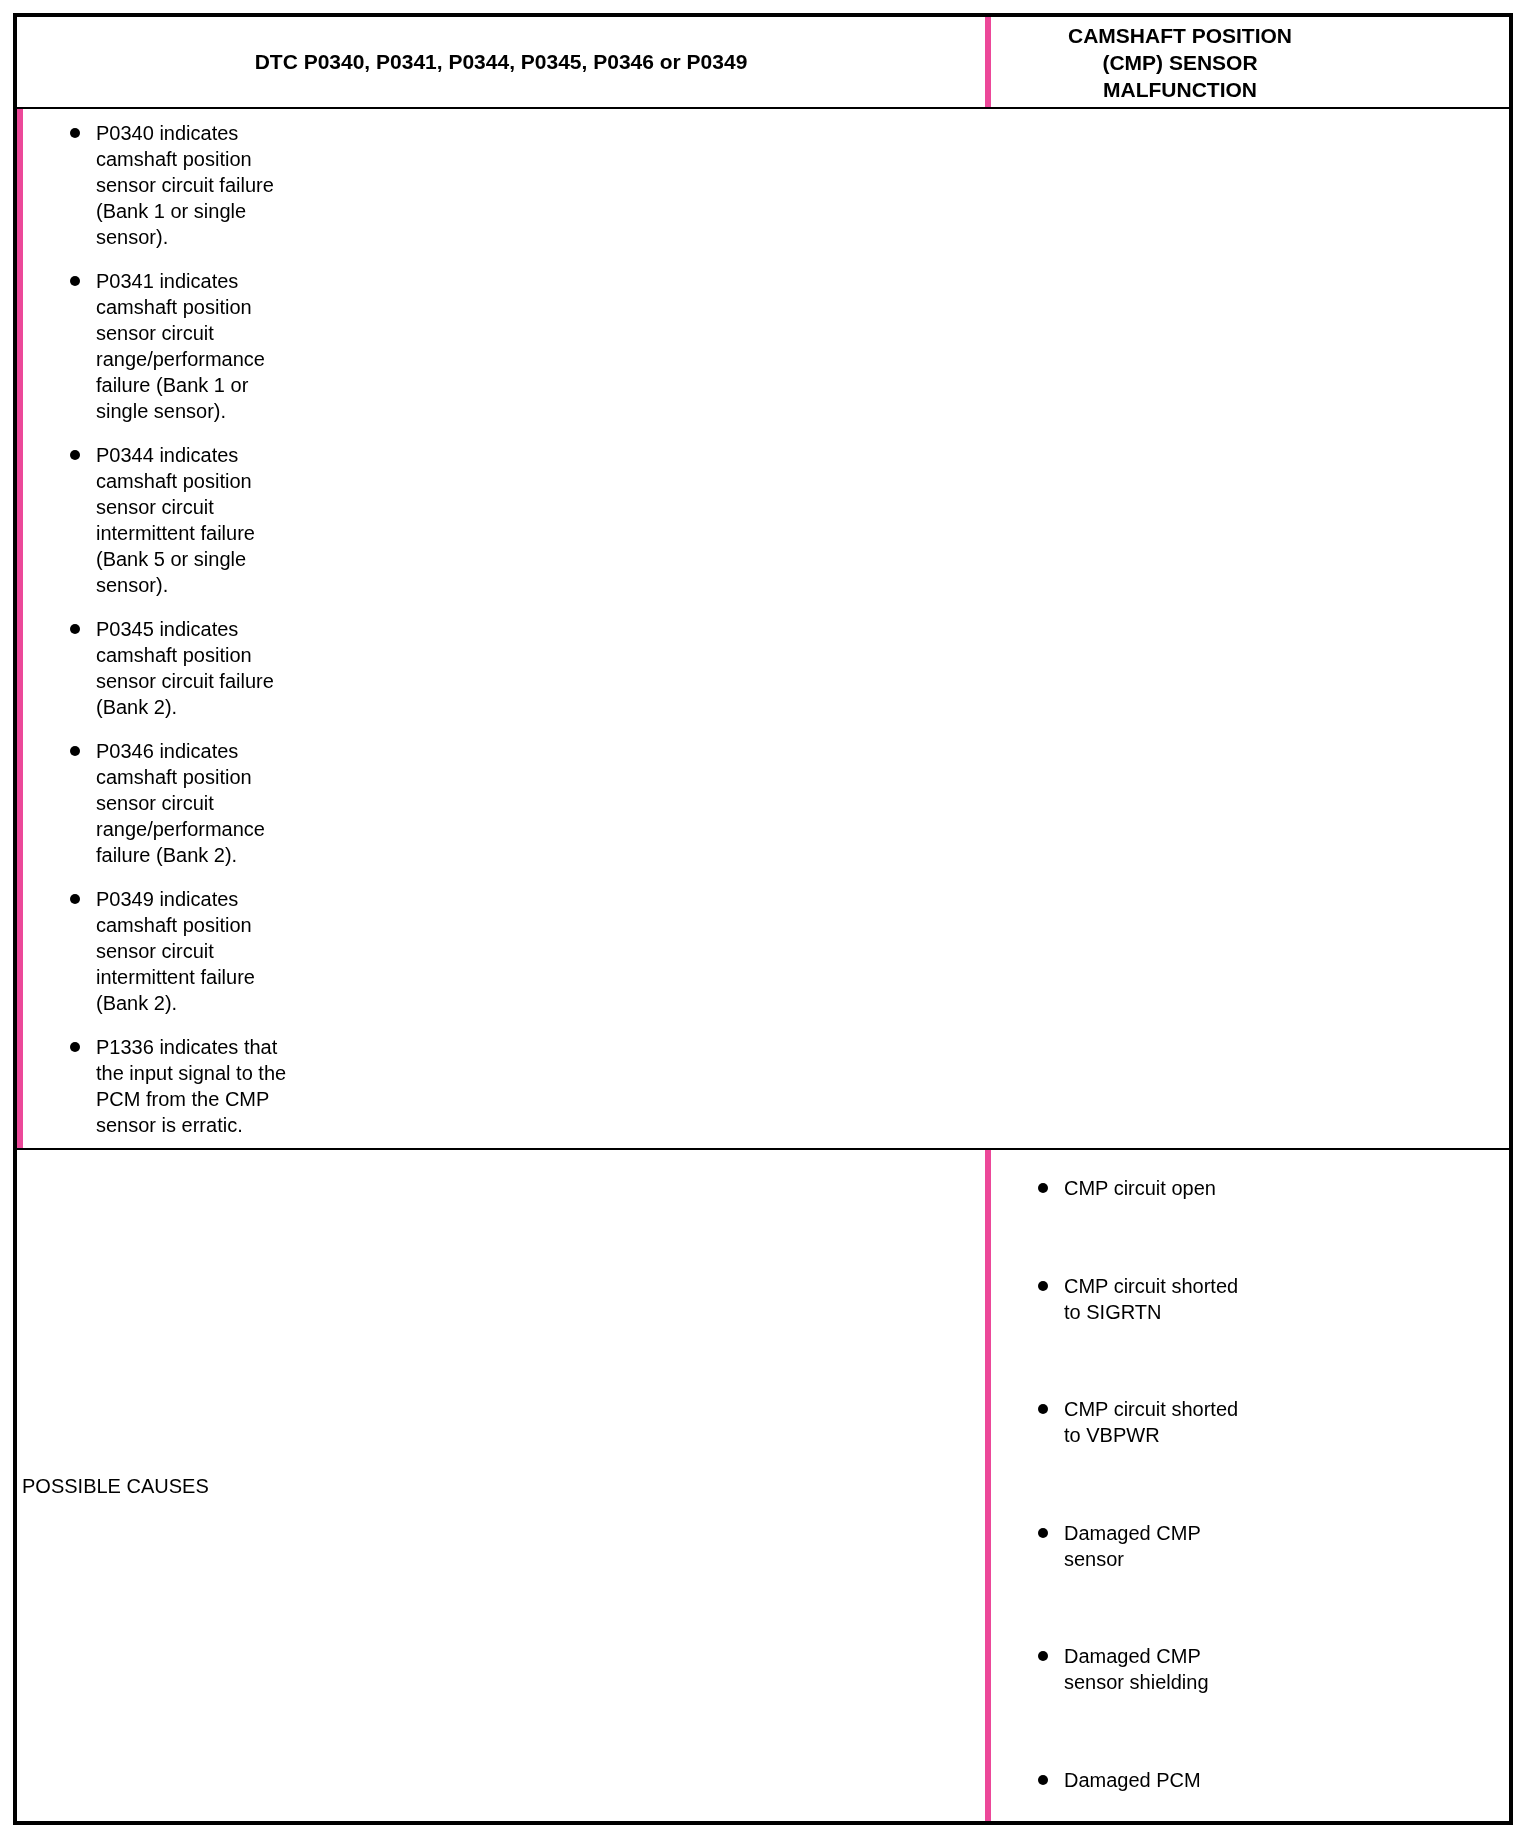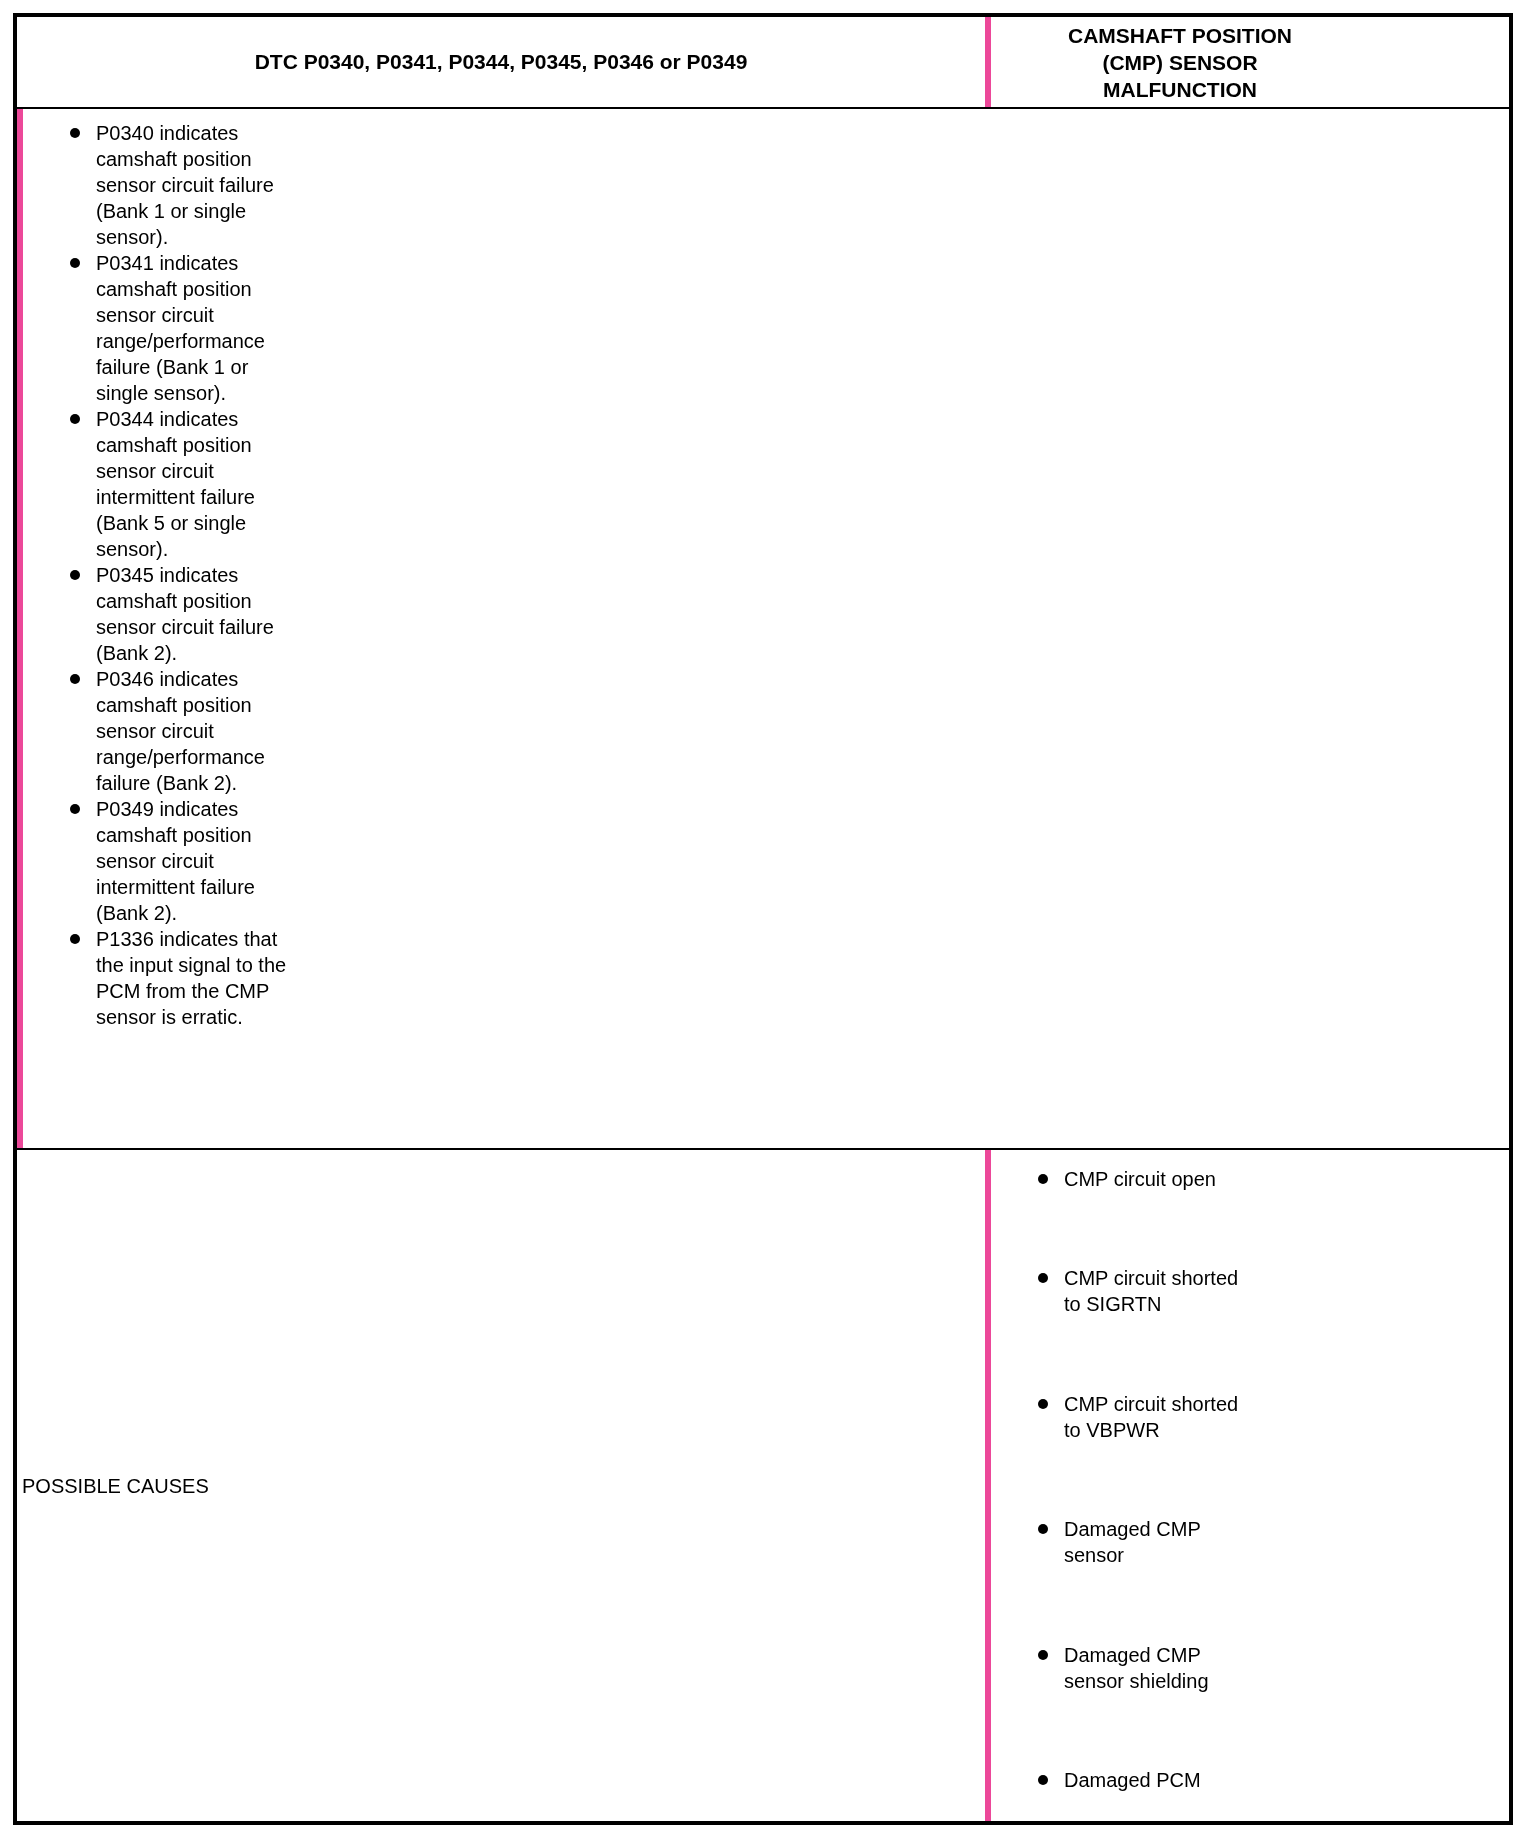--- a/index.html
+++ b/index.html
@@ -38,24 +38,24 @@
   .label-cell {
     display:flex; align-items:center;
     padding-left:5px;
     font-size:20px; line-height:26px;
   }
   .bullets-cell {
     display:flex; flex-direction:column;
     padding:11px 10px 11px 47px;
     font-size:20px; line-height:26px;
   }
-  .detection-row .bullets-cell { }
+  .detection-row .bullets-cell { gap:18px; }
   .causes-row .bullets-cell {
     justify-content:space-between;
-    padding-top:16px; padding-bottom:28px;
+    padding-top:25px; padding-bottom:28px;
   }
   .bullet-item { display:flex; align-items:flex-start; }
   .bullet-dot {
     flex:none;
     width:10px; height:10px; border-radius:50%;
     background:#000;
     margin:8px 16px 0 0;
   }
   .bullet-text { white-space:pre-line; }
 </style>

